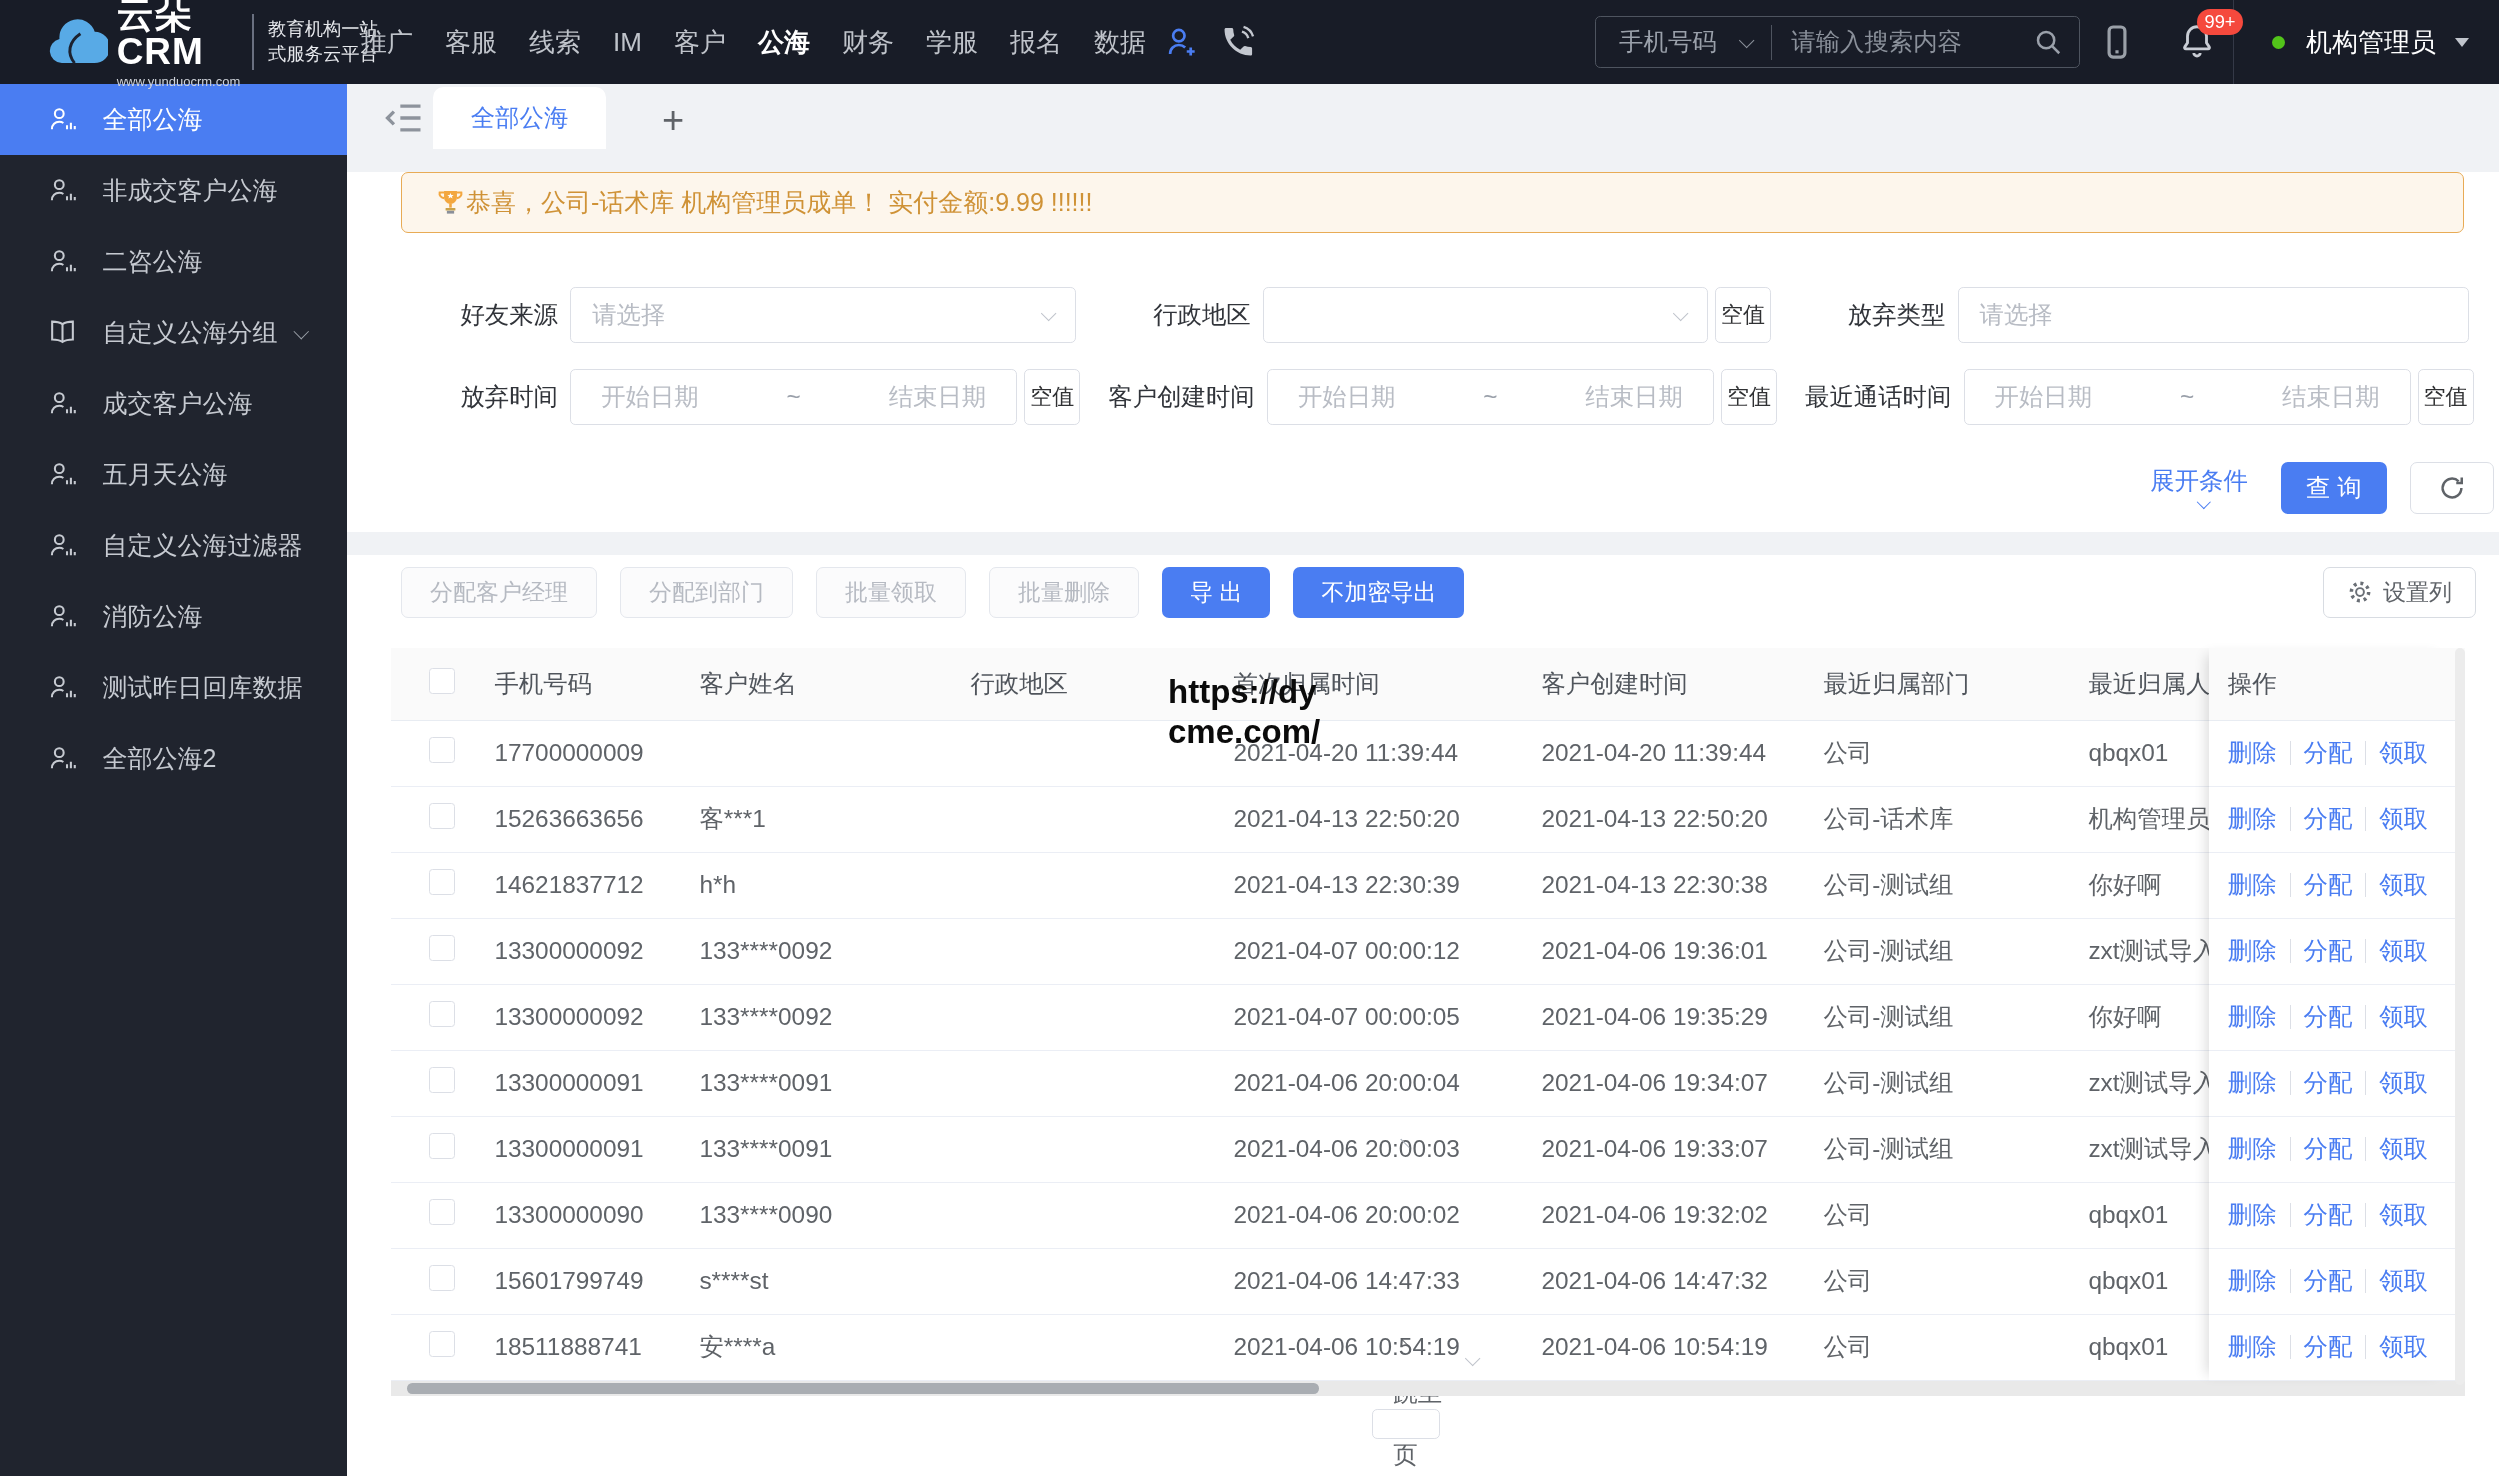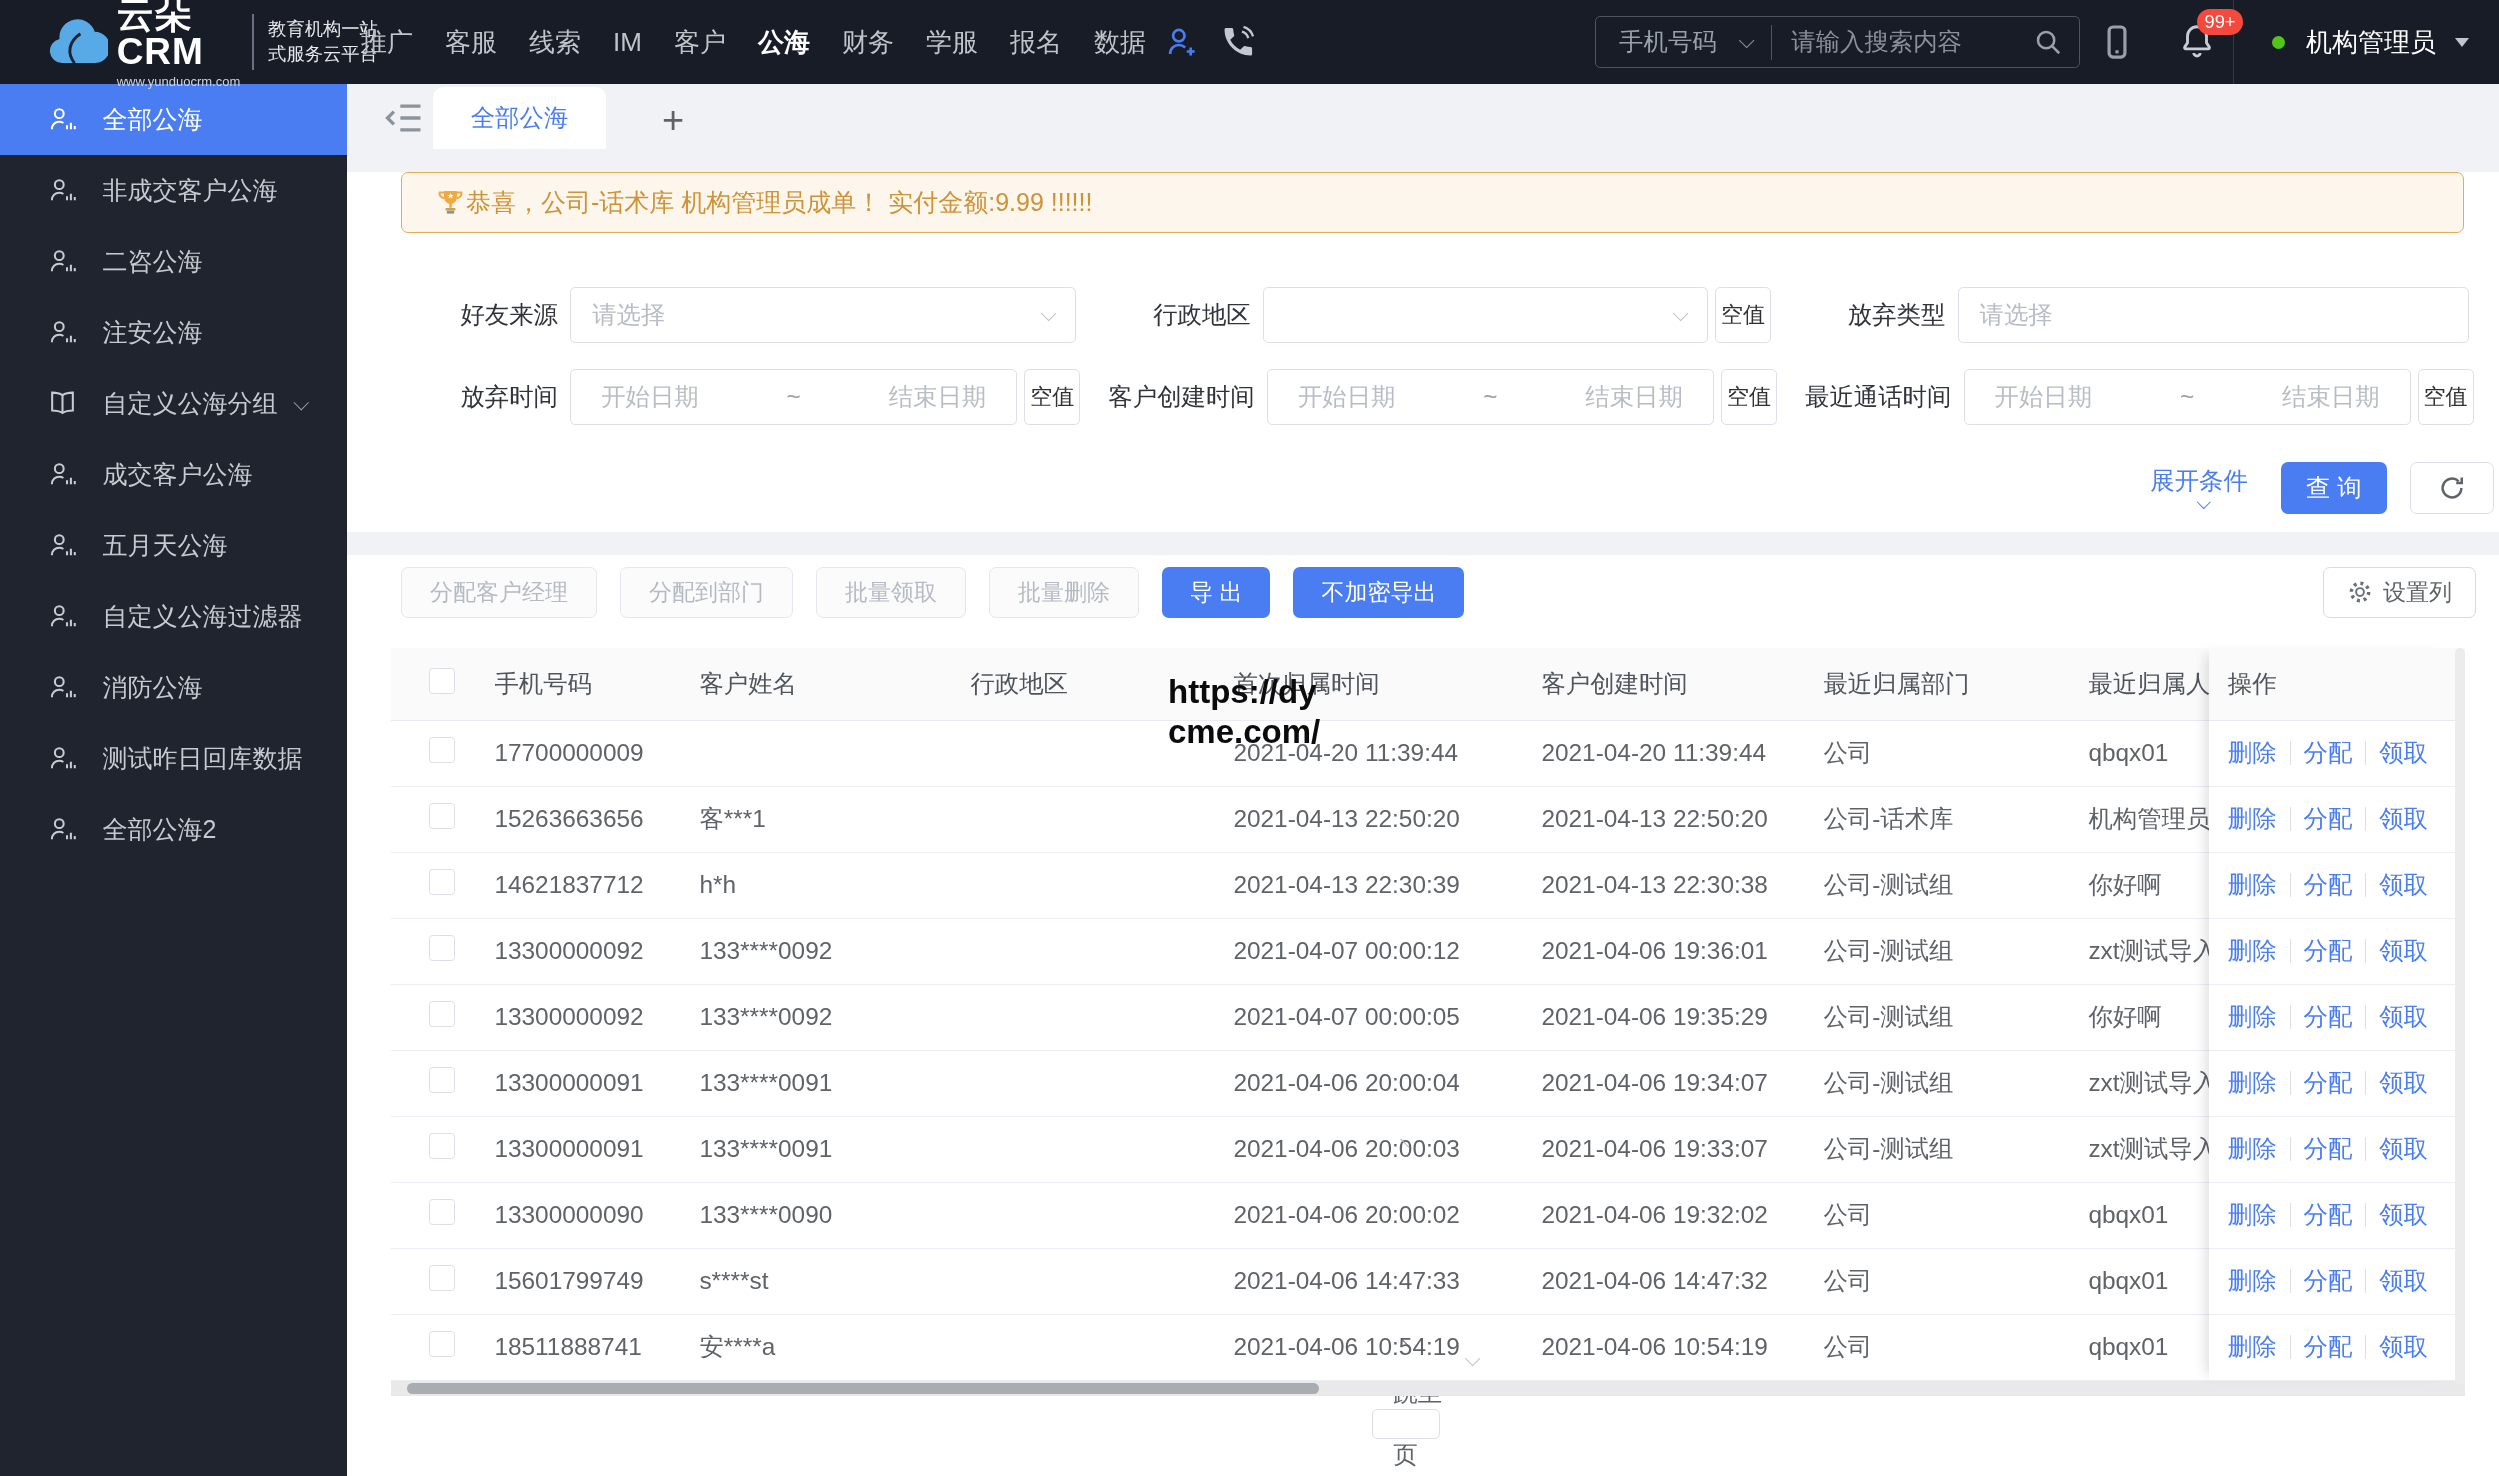--- a/index.html
+++ b/index.html
@@ -254,30 +254,20 @@
       <svg class="side-ic" viewBox="0 0 24 24" fill="none" stroke="currentColor" stroke-width="1.6">
         <circle cx="9.5" cy="7.5" r="3.4"></circle>
         <path d="M3.8 19.5c0-3.4 2.5-5.7 5.7-5.7 1.2 0 2.3.3 3.2.9"></path>
         <path d="M15.5 16.5v3M18.5 14.5v5M21.5 17v2.5"></path>
       </svg>
 
       <span class="side-label">二咨公海</span>
 
     </div>
 
-    <div class="side-item">
-      <svg class="side-ic" viewBox="0 0 24 24" fill="none" stroke="currentColor" stroke-width="1.6">
-        <circle cx="9.5" cy="7.5" r="3.4"></circle>
-        <path d="M3.8 19.5c0-3.4 2.5-5.7 5.7-5.7 1.2 0 2.3.3 3.2.9"></path>
-        <path d="M15.5 16.5v3M18.5 14.5v5M21.5 17v2.5"></path>
-      </svg>
-
-      <span class="side-label">注安公海</span>
-
-    </div>
 
     <div class="side-item">
 
       <svg class="side-ic" viewBox="0 0 24 24" fill="none" stroke="currentColor" stroke-width="1.6">
         <path d="M12 5.5C10 4.2 7.6 3.6 4 3.6v13.8c3.6 0 6 .6 8 1.9 2-1.3 4.4-1.9 8-1.9V3.6c-3.6 0-6 .6-8 1.9z"></path>
         <path d="M12 5.5v13.8"></path>
       </svg>
       <span class="side-label">自定义公海分组</span>
       <span class="side-chev"></span>
     </div>

